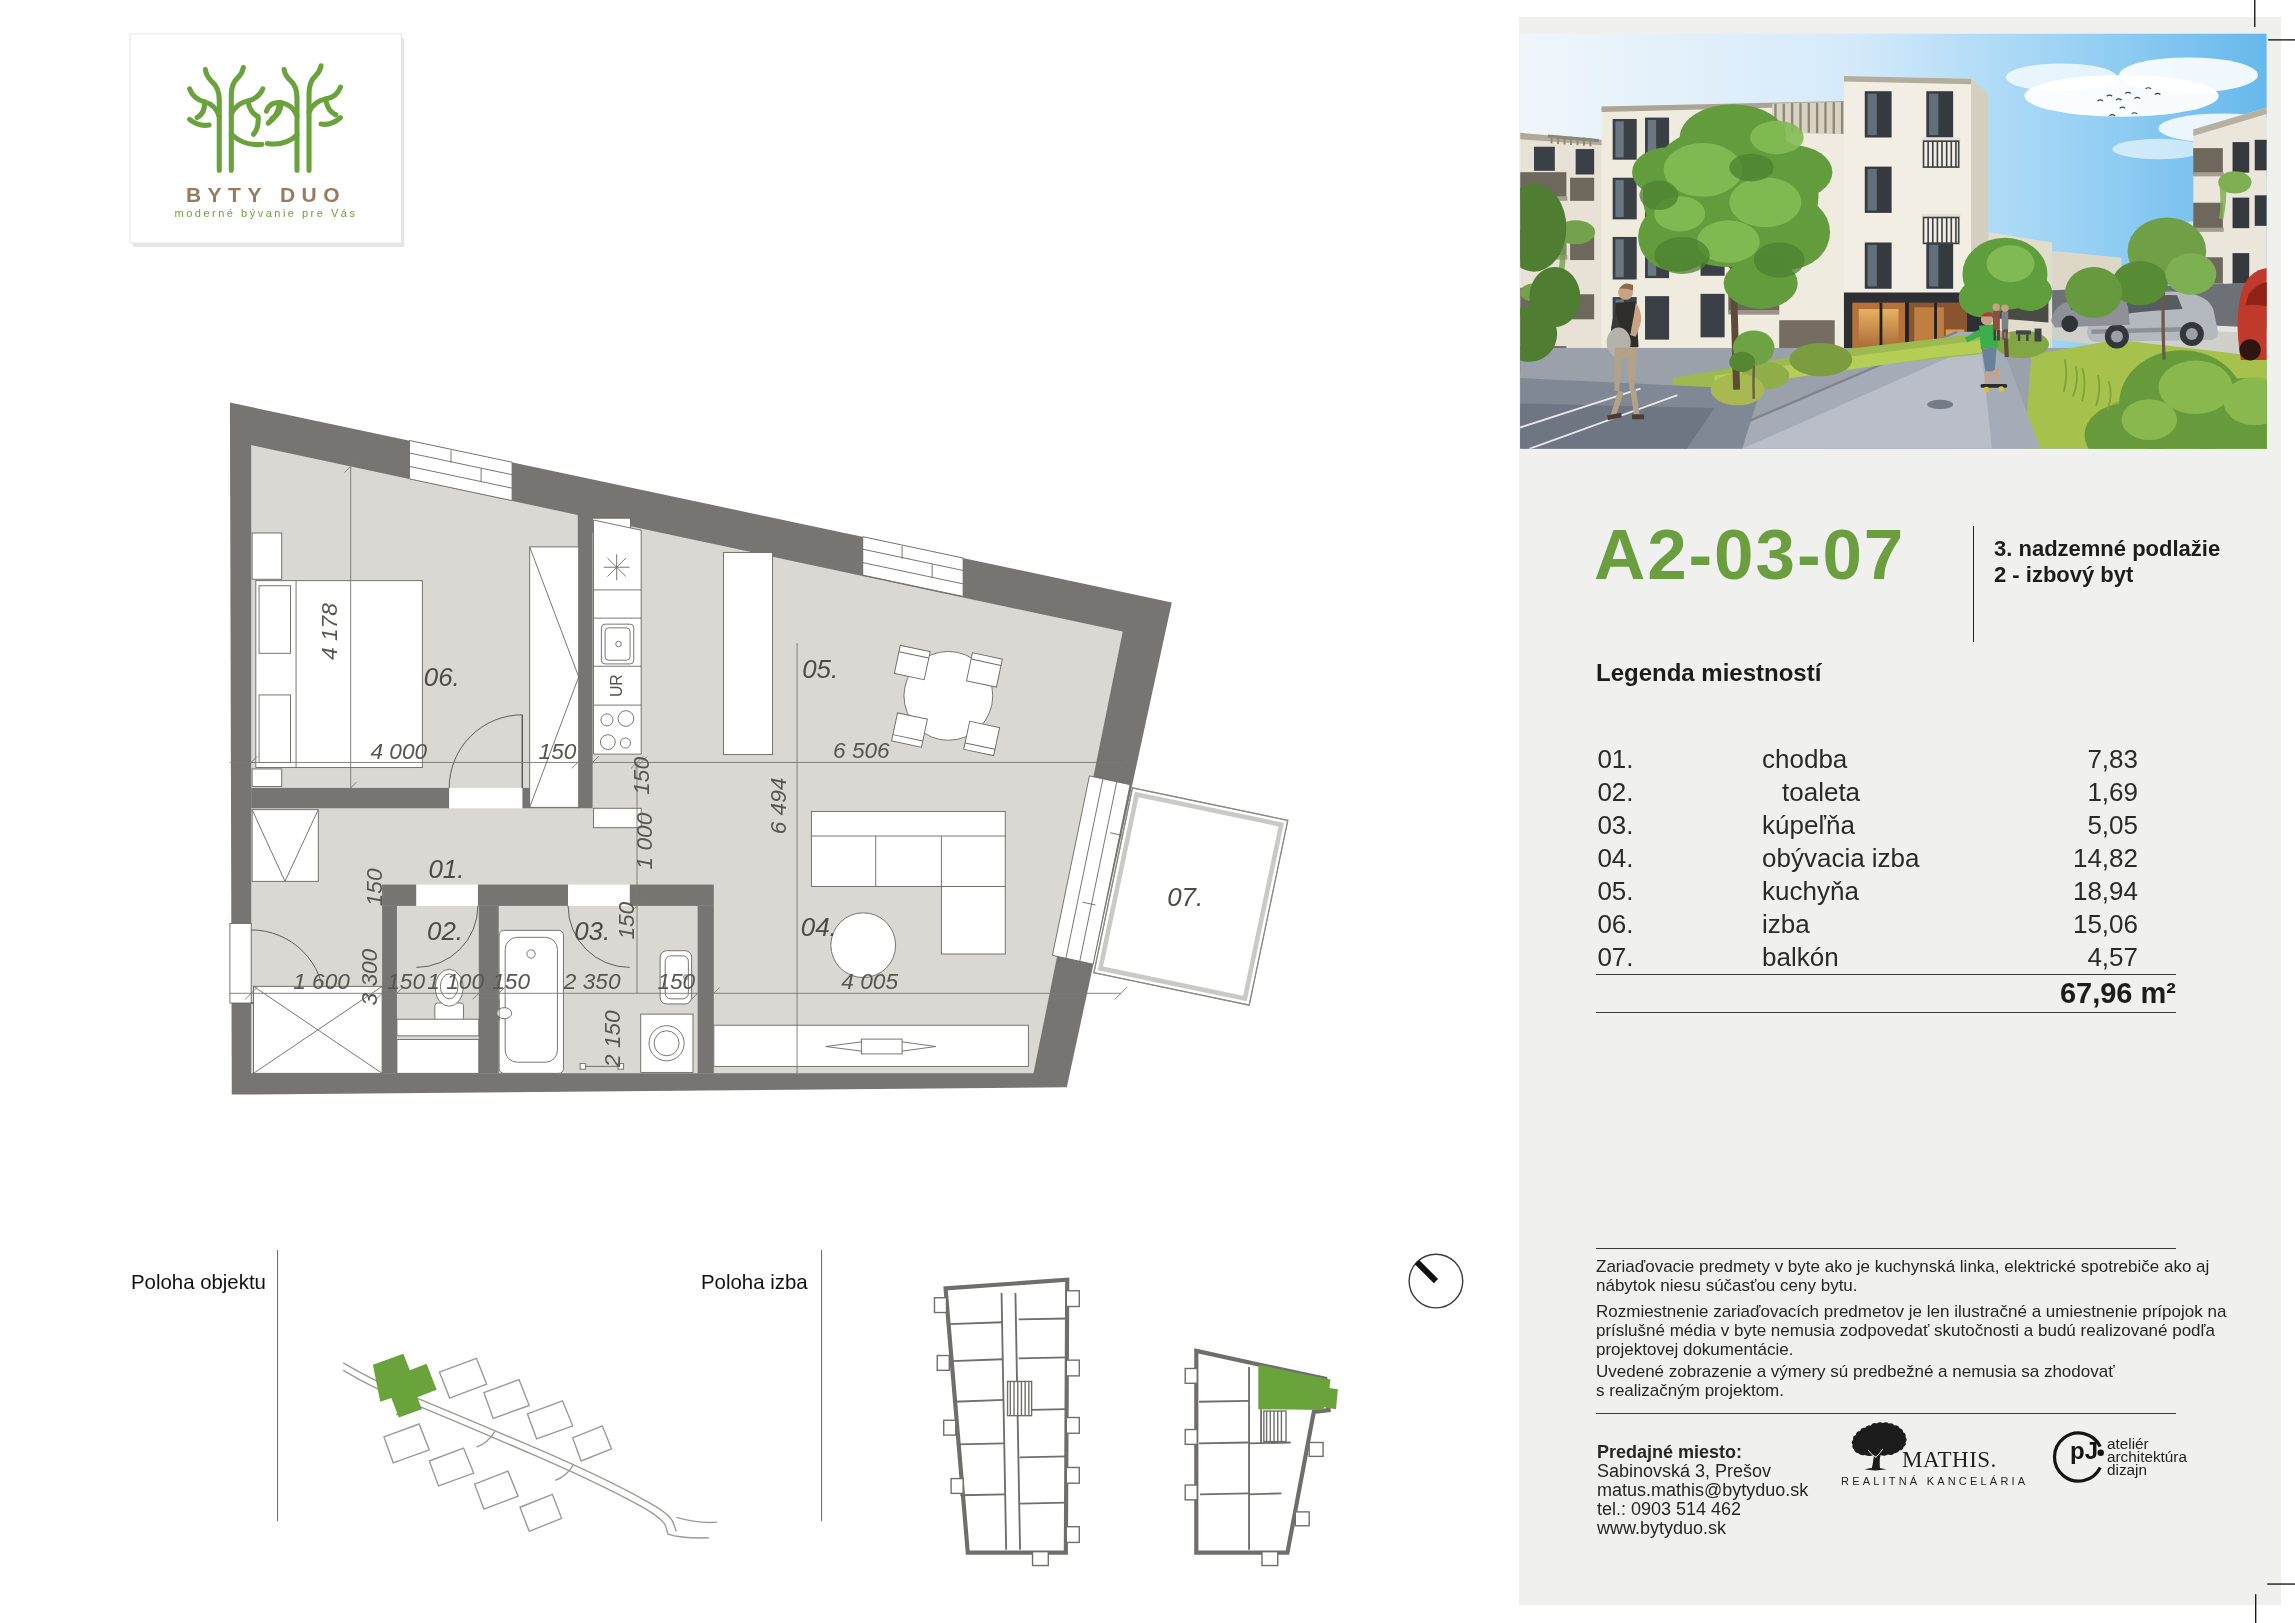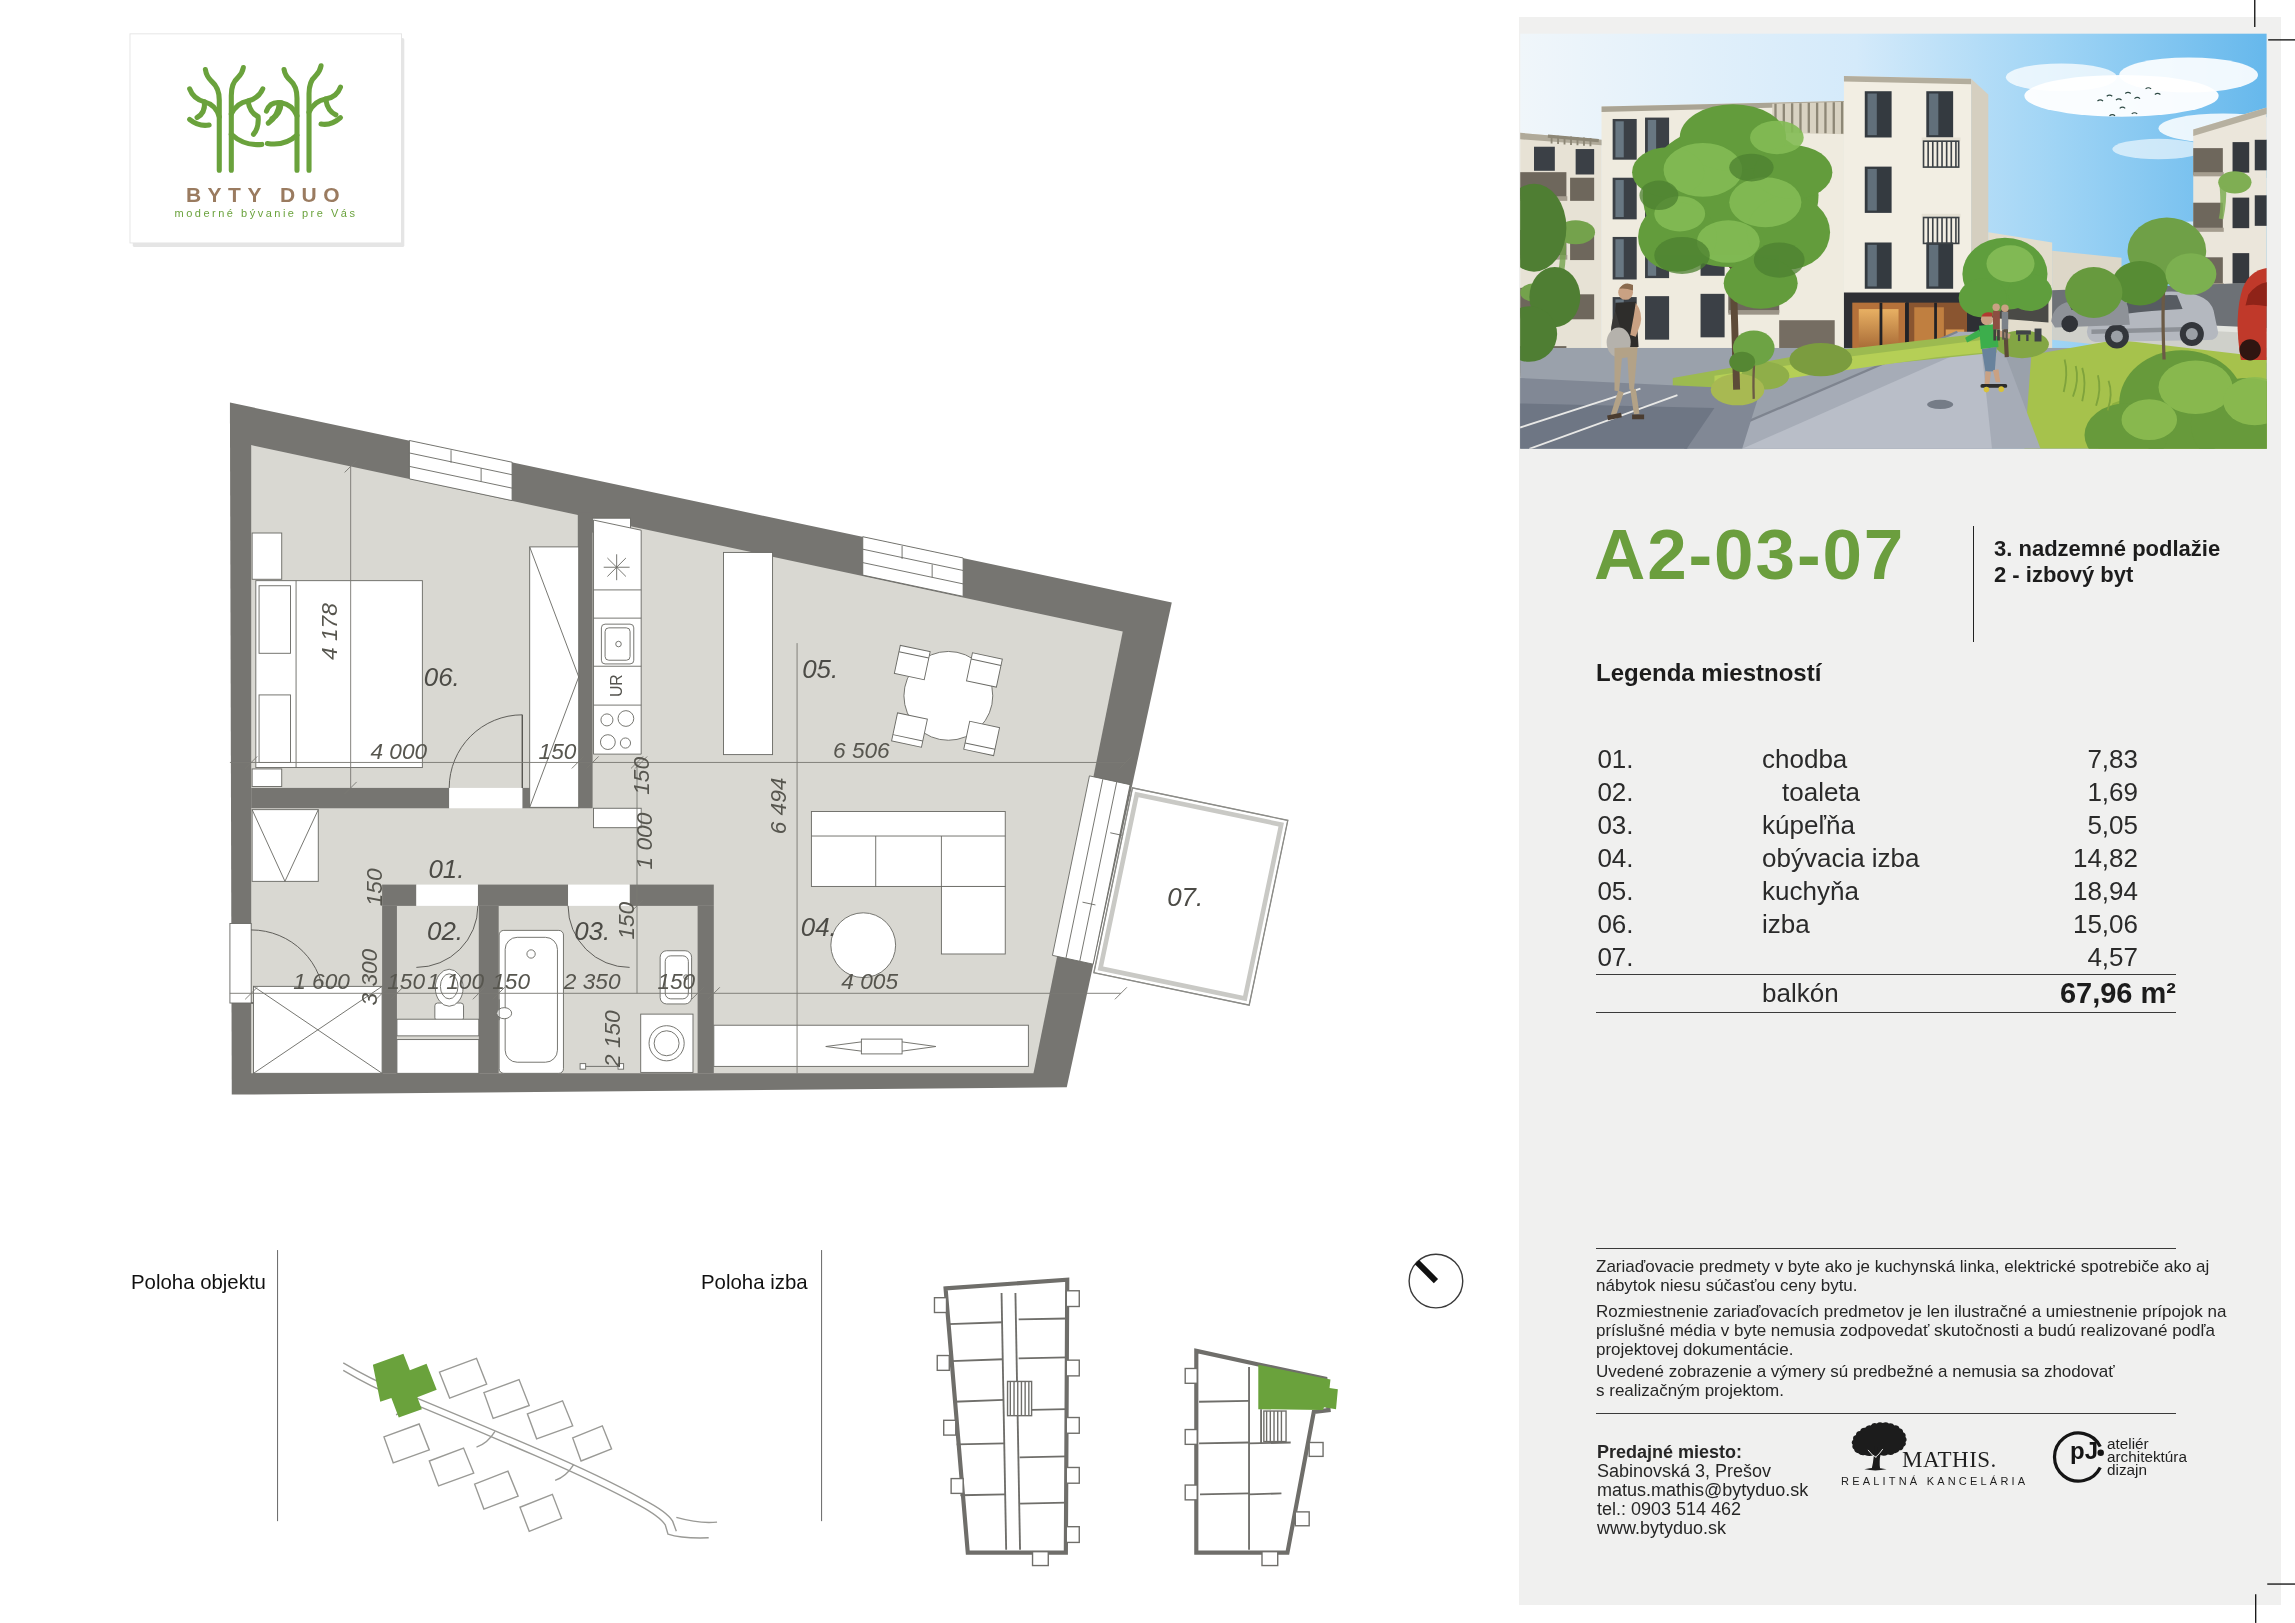--- a/index.html
+++ b/index.html
@@ -994,21 +994,21 @@
         <span style="position:absolute;left:166px;">kuchyňa</span>
         <span style="position:absolute;right:38px;">18,94</span>
       </div>
   <div style="position:relative;height:33px;">
         <span style="position:absolute;left:1.4px;">06.</span>
         <span style="position:absolute;left:166px;">izba</span>
         <span style="position:absolute;right:38px;">15,06</span>
       </div>
   <div style="position:relative;height:33px;">
         <span style="position:absolute;left:1.4px;">07.</span>
-        <span style="position:absolute;left:166px;margin-top:36px;">balkón</span>
+        <span style="position:absolute;left:166px;">balkón</span>
         <span style="position:absolute;right:38px;">4,57</span>
       </div>
 </div>
 
 <div class="abs" style="left:1596px;top:974px;width:580px;height:0.9px;background:#3a3a3a;"></div>
 
 <div class="abs" style="left:1596px;top:977px;width:580px;text-align:right;font-size:29px;font-weight:bold;color:#1c1c1c;">67,96 m²</div>
 
 <div class="abs" style="left:1596px;top:1012px;width:580px;height:0.9px;background:#3a3a3a;"></div>
 

